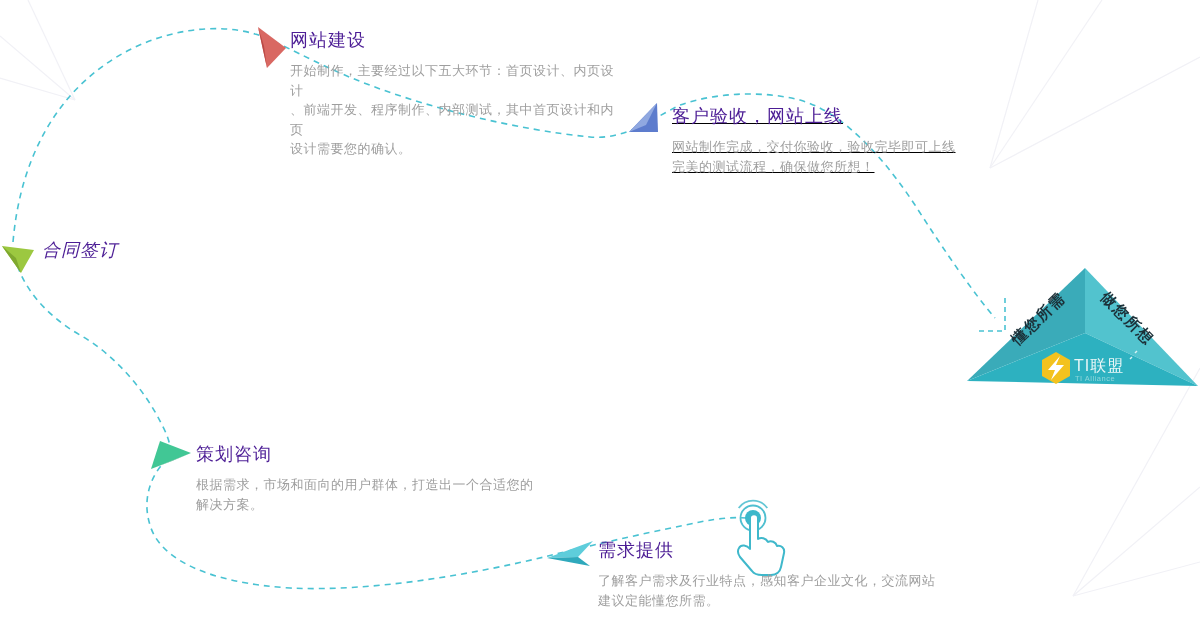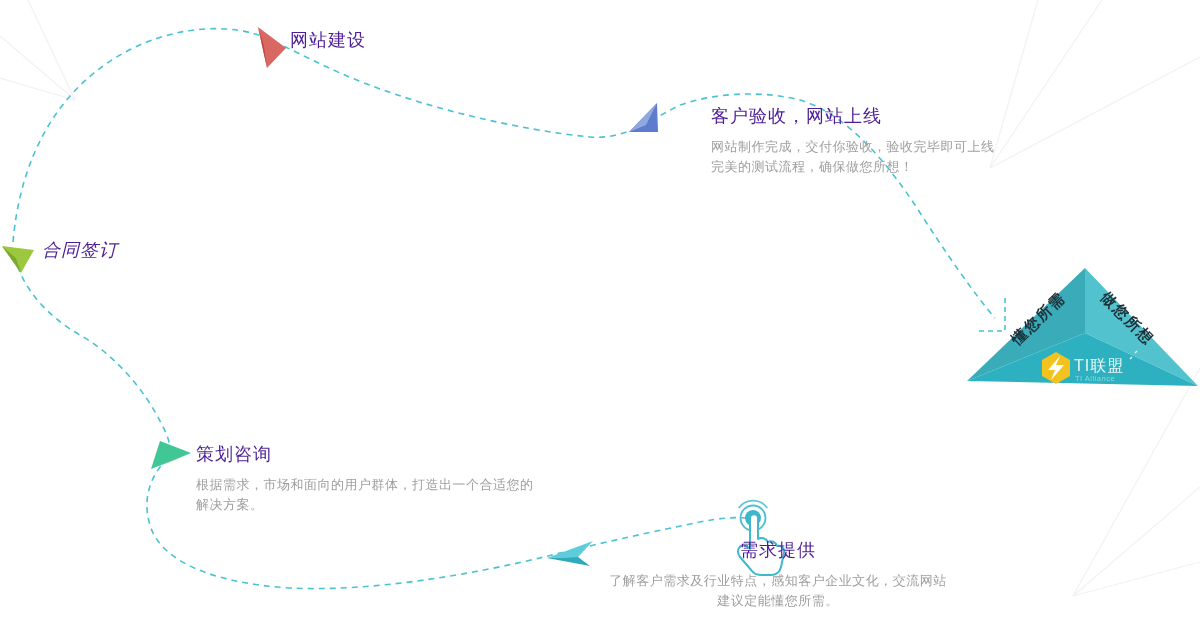--- a/index.html
+++ b/index.html
@@ -12,26 +12,26 @@
   .step{position:absolute;z-index:2;}
   .step h2{
     margin:0 0 9px 0;font-size:18px;font-weight:400;color:#4c1d95;
     letter-spacing:1px;
   }
   .step p{
     margin:0;font-size:13px;line-height:19.5px;color:#9e9e9e;
     white-space:pre-line;letter-spacing:.5px;
   }
   #step-build{left:290px;top:28px;width:330px;}
-  #step-accept{left:711px;top:104px;width:330px;}
+  #step-accept{left:672px;top:104px;width:330px;text-decoration:underline;}
   #step-contract{left:3px;top:238px;width:490px;}
   #step-contract h2{margin-left:39px;font-style:italic;}
   #step-contract p{text-indent:39px;}
   #step-plan{left:196px;top:442px;width:360px;}
-  #step-req{left:598px;top:538px;width:360px;text-align:center;}
+  #step-req{left:598px;top:538px;width:360px;}
   .pyr-face-label{font-size:15px;font-weight:bold;letter-spacing:2px;}
   .logo-cn{font-size:16px;letter-spacing:1px;}
   .logo-en{font-size:7.5px;letter-spacing:.5px;}
 </style>
 </head>
 <body>
 
 <svg id="scene-svg" width="1200" height="640" viewBox="0 0 1200 640">
 
   <g stroke="#f1f1f6" stroke-width="1.2" fill="none">
@@ -106,20 +106,23 @@
     <path d="M 738.7 508 A 17.5 17.5 0 0 1 767.3 508" fill="none" stroke="#3cb8cb" stroke-width="1.8" opacity="0.8"></path>
     <path d="M 750 518 L 750 549 C 747 545, 741 544, 739 548 C 737 551, 738 554, 740 557
              L 752 571 C 754 574, 758 575, 762 575 L 771 575 C 776 575, 780 572, 781 567
              L 784 553 C 785 548, 781 545, 777 546 C 776 542, 771 540, 768 542
              C 766 538, 761 537, 758 539 L 758 518 C 758 513, 750 513, 750 518 Z" fill="#ffffff" stroke="#3fb8cb" stroke-width="2" stroke-linejoin="round"></path>
   </g>
 </svg>
 
 <div class="step" id="step-build">
   <h2>网站建设</h2>
+  <p>开始制作，主要经过以下五大环节：首页设计、内页设计
+、前端开发、程序制作、内部测试，其中首页设计和内页
+设计需要您的确认。</p>
 </div>
 
 <div class="step" id="step-accept">
   <h2>客户验收，网站上线</h2>
   <p>网站制作完成，交付你验收，验收完毕即可上线
 完美的测试流程，确保做您所想！</p>
 </div>
 
 <div class="step" id="step-contract">
   <h2>合同签订</h2>

